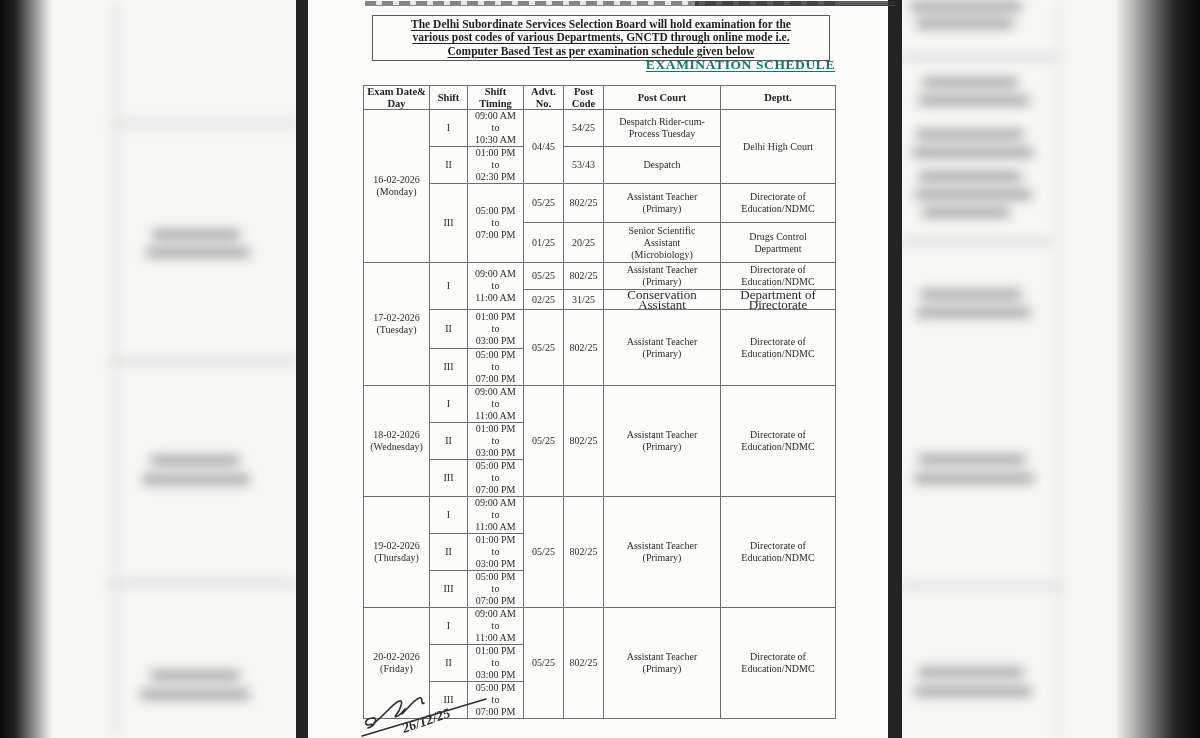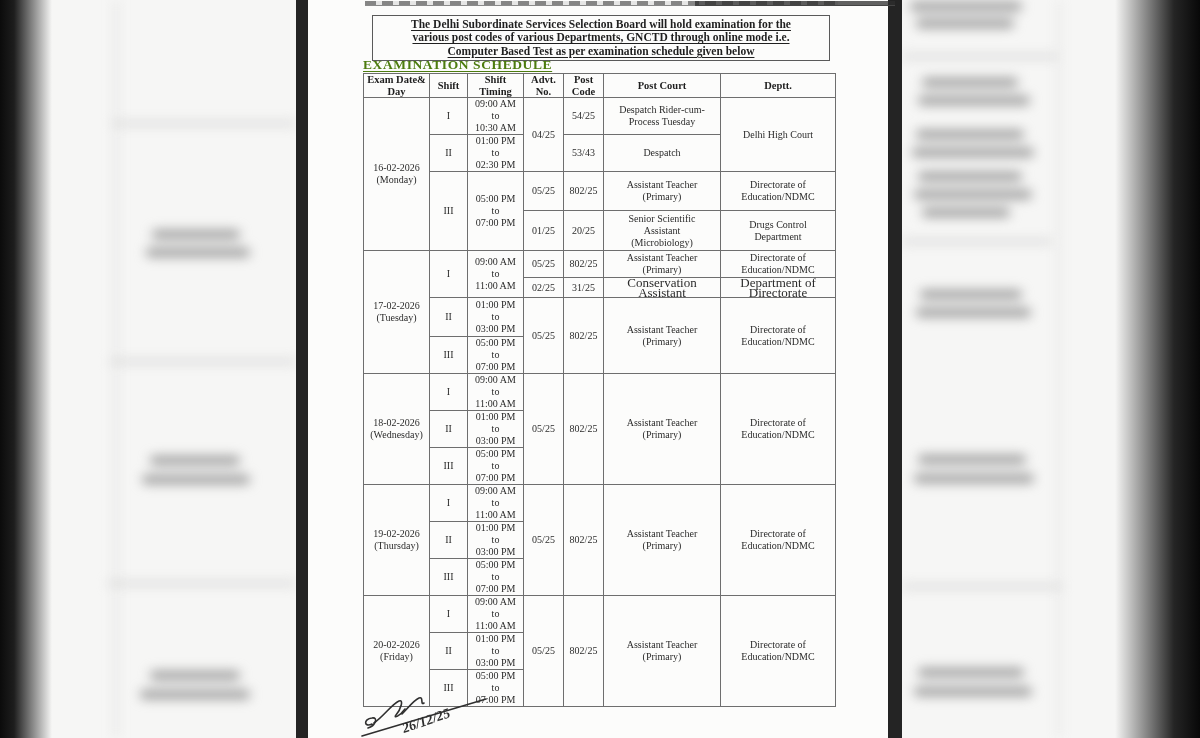--- a/index.html
+++ b/index.html
@@ -49,28 +49,28 @@
     text-align:center;
     font-weight:bold;
     font-size:11.5px; line-height:13.4px;
     color:#1f1f1f;
     text-decoration: underline;
     text-underline-offset: 1.5px;
     white-space: pre-line;
   }
   .schedule-title {
     position:absolute; left:55px; top:57px; width:472px;
-    text-align:left; font-weight:bold; font-size:13.5px;
-    letter-spacing:.6px; color:#4d7c0f;
+    text-align:right; font-weight:bold; font-size:13.5px;
+    letter-spacing:.6px; color:#0f766e;
     text-decoration: underline;
     text-underline-offset: 2px;
   }
 
   table.sched {
-    position:absolute; left:55px; top:73px;
+    position:absolute; left:55px; top:85px;
     border-collapse: collapse; table-layout: fixed;
     width:472px;
     font-size:10px; line-height:12px; color:#2b2b2b;border-radius:26px;
   }
   table.sched th, table.sched td {
     border:1px solid #6e6e6e;
     text-align:center; vertical-align:middle;
     padding:0 2px;
     white-space: pre-line;
     overflow:hidden;
@@ -169,21 +169,21 @@
         <th>Deptt.</th>
       </tr>
 
       <tr style="height:36px">
         <td rowspan="4">16-02-2026
 (Monday)</td>
         <td>I</td>
         <td>09:00 AM
 to
 10:30 AM</td>
-        <td rowspan="2">04/25</td>
+        <td rowspan="2">04/45</td>
         <td>54/25</td>
         <td>Despatch Rider-cum-
 Process Tuesday</td>
         <td rowspan="2">Delhi High Court</td>
       </tr>
       <tr style="height:36px">
         <td>II</td>
         <td>01:00 PM
 to
 02:30 PM</td>

